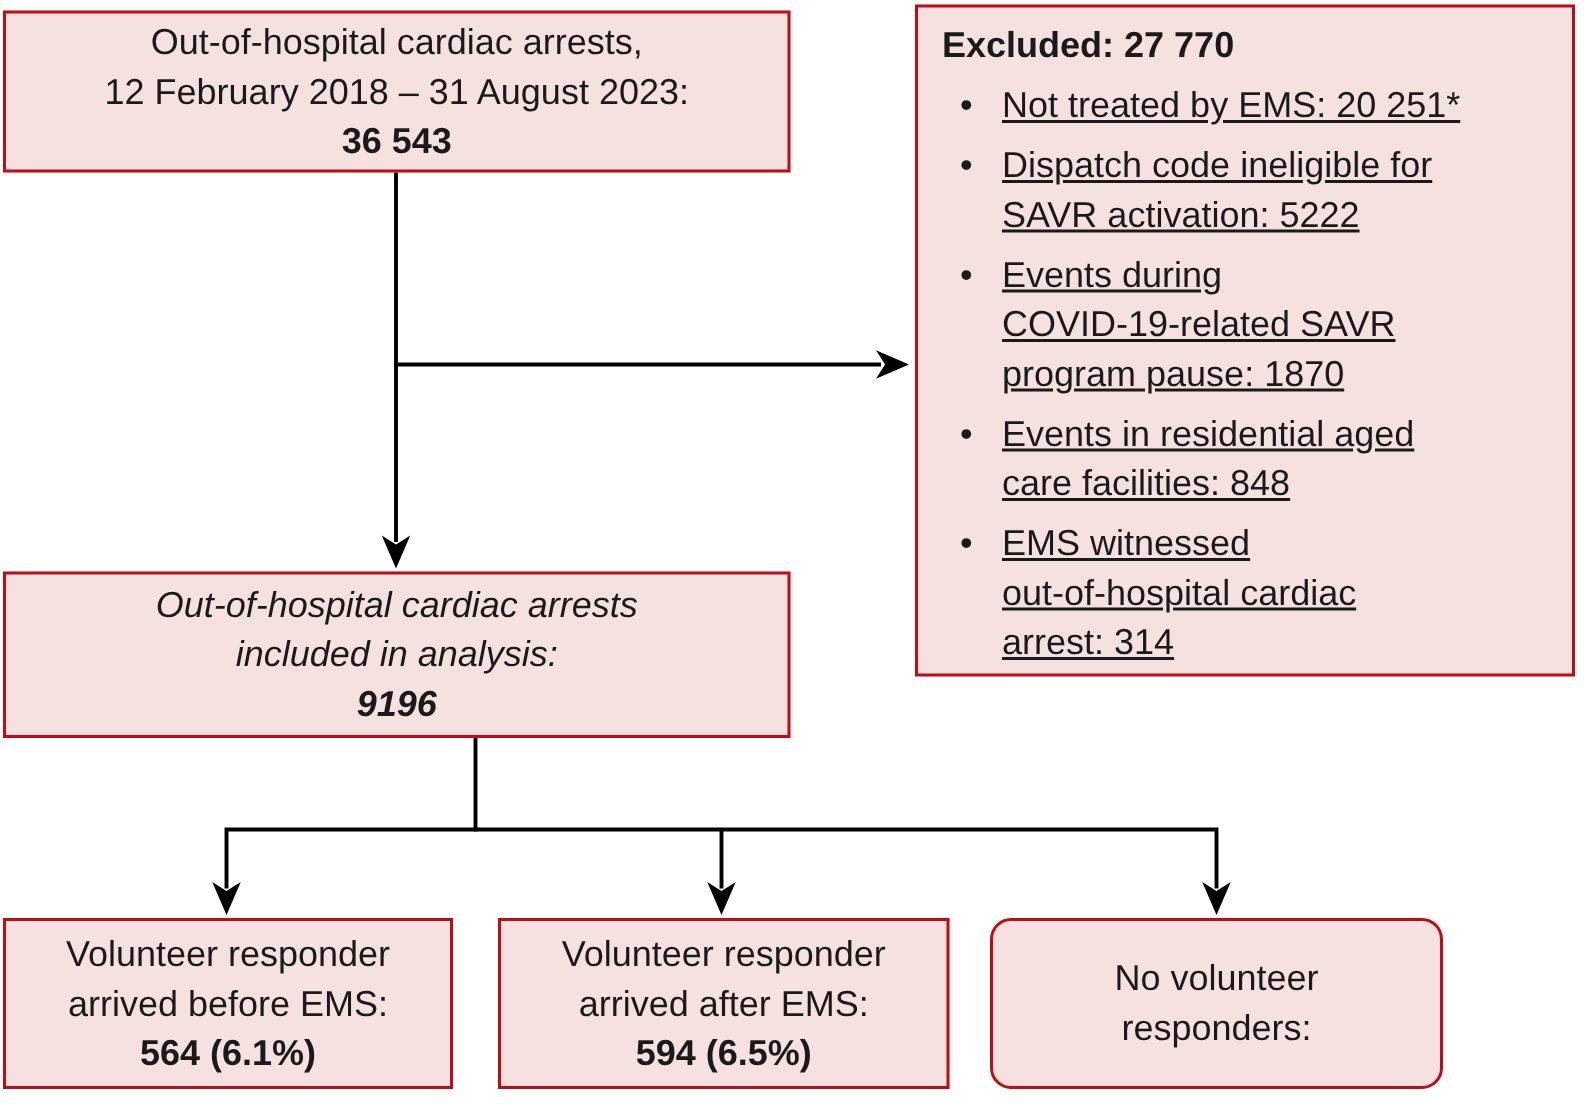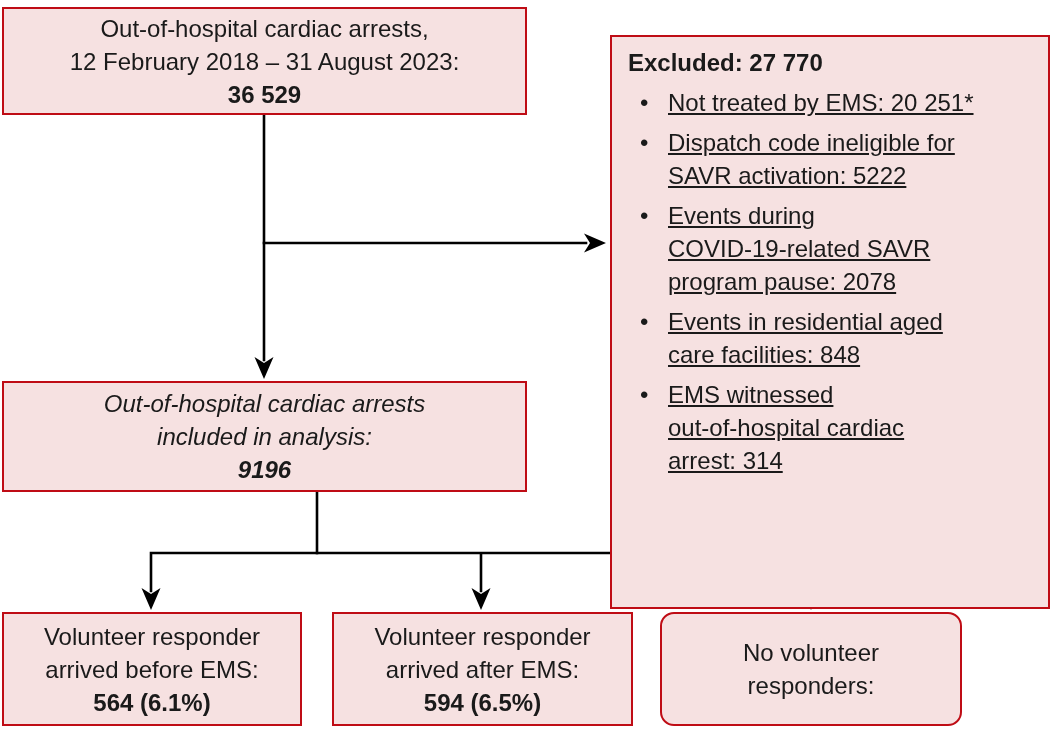--- a/index.html
+++ b/index.html
@@ -56,21 +56,21 @@
     line-height: 33px;
     color: var(--text);
   }
   .value {
     font-size: 24px;
     line-height: 33px;
     font-weight: 700;
     color: var(--text);
   }
   .box-total    { left: 2px;   top: 7px;   width: 525px; height: 108px; }
-  .box-excluded { left: 610px; top: 3px;   width: 440px; height: 574px; padding: 9px 14px 8px 16px; margin-top: 32px; }
+  .box-excluded { left: 610px; top: 3px;   width: 440px; height: 448px; padding: 9px 14px 8px 16px; }
   .box-included { left: 2px;   top: 381px; width: 525px; height: 111px; font-style: italic; }
   .box-before   { left: 2px;   top: 612px; width: 300px; height: 114px; }
   .box-after    { left: 332px; top: 612px; width: 301px; height: 114px; }
   .box-none     { left: 660px; top: 612px; width: 302px; height: 114px; border-radius: 14px; }
   .ex-title {
     font-size: 24px;
     line-height: 33px;
     font-weight: 700;
     color: var(--text);
   }
@@ -109,39 +109,39 @@
     <path d="M317,492 V553"></path>
     <path d="M151,591 V553 H811 V591 M481,553 V591"></path>
     <polygon points="151,610 141.5,588 151,594 160.5,588"></polygon>
     <polygon points="481,610 471.5,588 481,594 490.5,588"></polygon>
     <polygon points="811,610 801.5,588 811,594 820.5,588"></polygon>
   </svg>
 
   <div class="box center box-total">
     <div class="line">Out-of-hospital cardiac arrests,
 12 February 2018 – 31 August 2023:</div>
-    <div class="value">36 529</div>
+    <div class="value">36 543</div>
   </div>
 
   <div class="box box-excluded">
     <div class="ex-title">Excluded: 27 770</div>
     <div class="ex-item">
       <span class="ex-bullet">•</span>
       <span class="ex-text">Not treated by EMS: 20 251*</span>
     </div>
     <div class="ex-item">
       <span class="ex-bullet">•</span>
       <span class="ex-text">Dispatch code ineligible for
 SAVR activation: 5222</span>
     </div>
     <div class="ex-item">
       <span class="ex-bullet">•</span>
       <span class="ex-text">Events during
 COVID-19-related SAVR
-program pause: 2078</span>
+program pause: 1870</span>
     </div>
     <div class="ex-item">
       <span class="ex-bullet">•</span>
       <span class="ex-text">Events in residential aged
 care facilities: 848</span>
     </div>
     <div class="ex-item">
       <span class="ex-bullet">•</span>
       <span class="ex-text">EMS witnessed
 out-of-hospital cardiac

